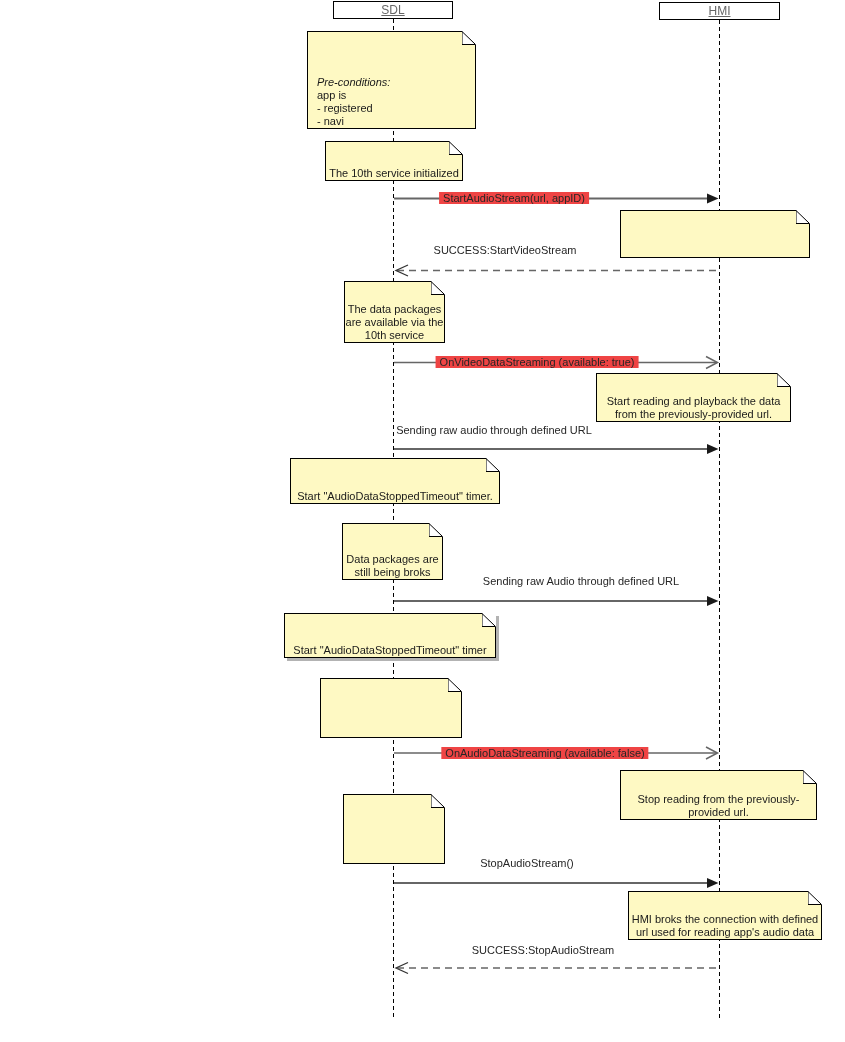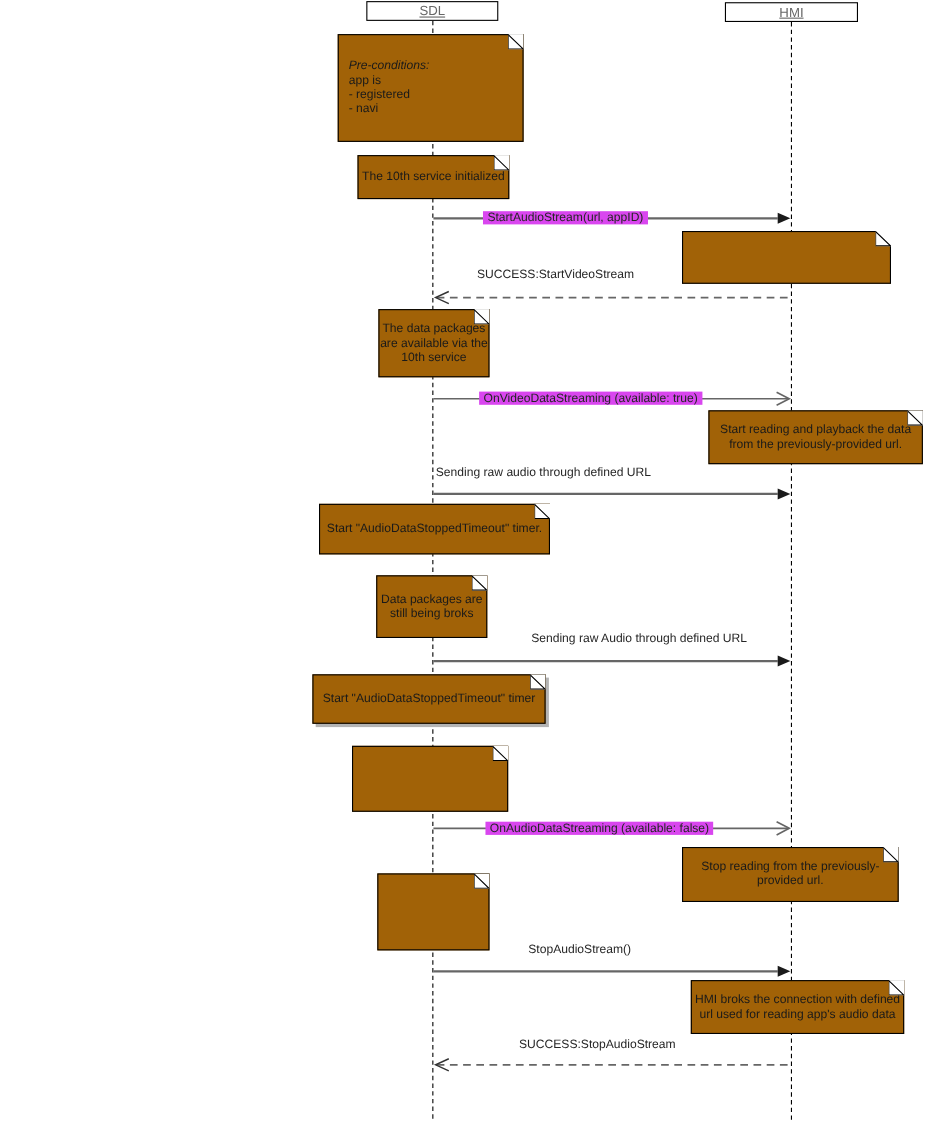--- a/index.html
+++ b/index.html
@@ -5,33 +5,33 @@
   html,body{margin:0;padding:0;background:#ffffff;}
   body{width:845px;height:1042px;overflow:hidden;
        font-family:"Liberation Sans", sans-serif;}
   .canvas{position:relative;width:845px;height:1042px;background:#ffffff;}
   .wires{position:absolute;left:0;top:0;width:845px;height:1042px;pointer-events:none;}
 
   .actor{position:absolute;box-sizing:border-box;border:1px solid #000;background:#fff;
          display:flex;align-items:center;justify-content:center;}
   .actor span{font-size:12px;color:#666;text-decoration:underline;}
 
-  .note{position:absolute;box-sizing:border-box;border:1px solid #000;background:#a16207;
-        display:flex;flex-direction:column;align-items:center;justify-content:center;
+  .note{position:absolute;box-sizing:border-box;border:1px solid #000;background:#fef9c3;
+        display:flex;flex-direction:column;align-items:center;justify-content:flex-end;
         font-size:11px;line-height:13px;color:#1a1a1a;text-align:center;}
   .note.left{align-items:flex-start;text-align:left;padding-left:9px;padding-right:4px;}
   .note.shadow{box-shadow:3px 3px 0 0 #b3b3b3;}
   .note-text{white-space:pre-line;width:100%;}
   .note.left .note-text{width:auto;}
   .note-title{font-style:italic;}
   .fold{position:absolute;top:-1px;right:-1px;width:14px;height:14px;}
 
   .msg-label{position:absolute;transform:translate(-50%,-50%);white-space:nowrap;
              font-size:11px;color:#262626;line-height:12px;}
-  .msg-label.online{background:#d946ef;padding:0 4px;}
+  .msg-label.online{background:#ef4444;padding:0 4px;}
 </style>
 </head>
 <body>
 
 <div class="canvas">
 
   <svg class="wires" viewBox="0 0 845 1042">
     <g>
       <line x1="393.5" y1="19" x2="393.5" y2="1020" stroke="#000" stroke-width="1" stroke-dasharray="4,3"></line>
     </g>
@@ -114,21 +114,21 @@
   </div>
 
   <div class="note" style="left:344px;top:281px;width:101px;height:62px">
     <svg class="fold" viewBox="0 0 14 14">
         <rect x="0" y="0" width="14" height="14" fill="#fff"></rect>
         <path d="M0 0.5 L0 13.5 L13.5 13.5 Z" fill="#fff" stroke="#000" stroke-width="1"></path>
       </svg>
     <div class="note-text">The data packages are available via the 10th service</div>
   </div>
 
-  <div class="note" style="left:644px;top:373px;width:195px;height:49px">
+  <div class="note" style="left:596px;top:373px;width:195px;height:49px">
     <svg class="fold" viewBox="0 0 14 14">
         <rect x="0" y="0" width="14" height="14" fill="#fff"></rect>
         <path d="M0 0.5 L0 13.5 L13.5 13.5 Z" fill="#fff" stroke="#000" stroke-width="1"></path>
       </svg>
     <div class="note-text">Start reading and playback the data from the previously-provided url.</div>
   </div>
 
   <div class="note" style="left:290px;top:458px;width:210px;height:46px">
     <svg class="fold" viewBox="0 0 14 14">
         <rect x="0" y="0" width="14" height="14" fill="#fff"></rect>

